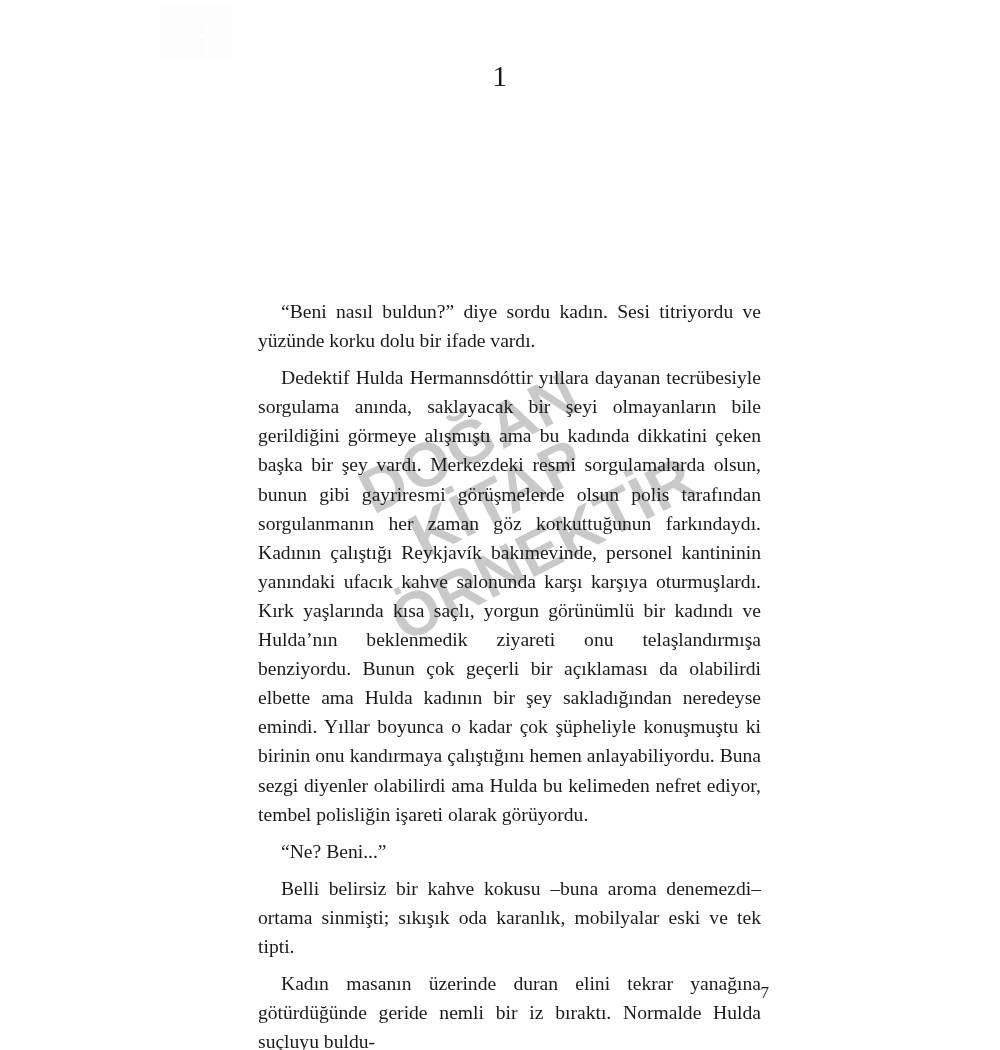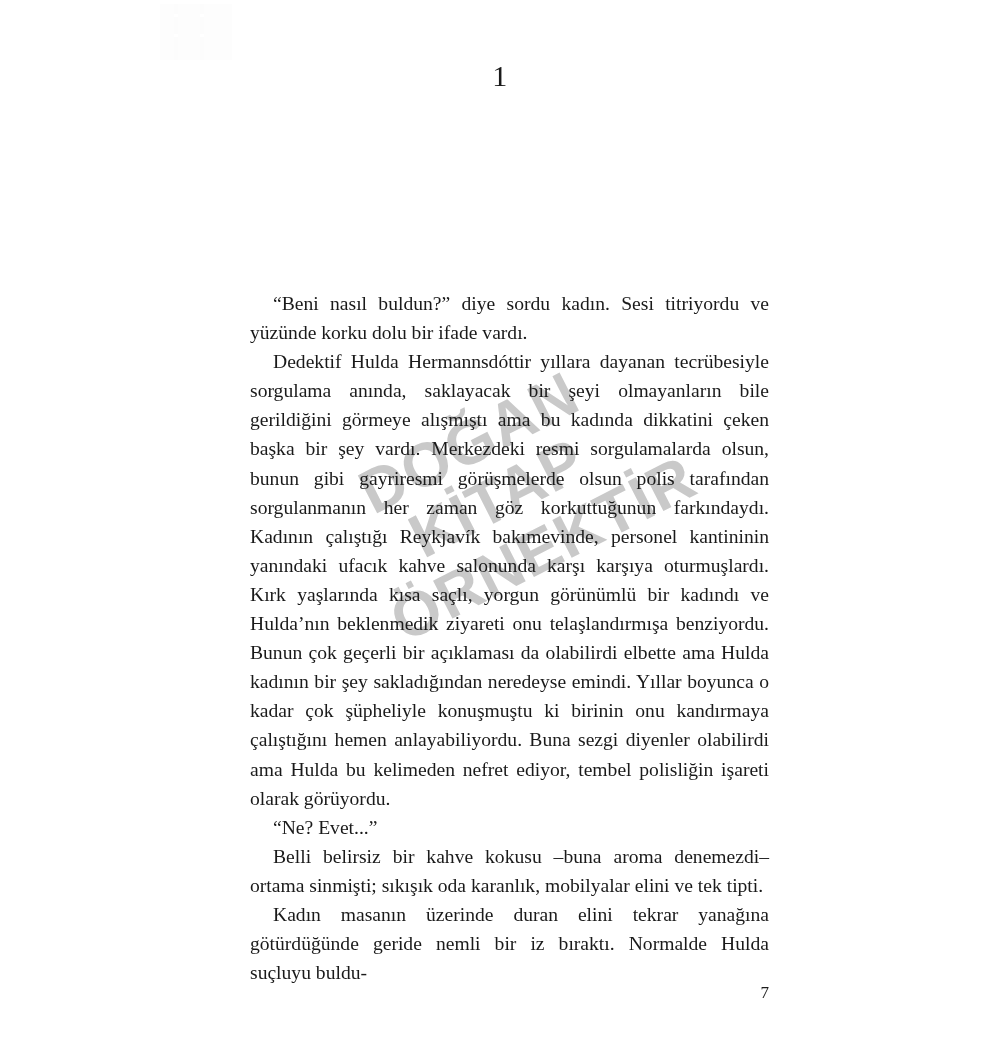--- a/index.html
+++ b/index.html
@@ -81,21 +81,21 @@
     left: 250px;
     top: 289px;
     width: 519px;
     font-size: 19.6px;
     line-height: 29.1px;
     text-align: justify;
     text-justify: inter-word;
     hyphens: none;
   }
   #text-column p {
-    margin: 0;
+    margin: 8px;
     text-indent: 23px;
   }
 
   
   #page-number {
     position: absolute;
     left: 250px;
     top: 982px;
     width: 519px;
     text-align: right;
@@ -113,20 +113,20 @@
   <div id="chapter-number">1</div>
 
   <div id="watermark">
     <span class="wm-line1">DOĞAN KİTAP</span>
     <span class="wm-line2">ÖRNEKTİR</span>
   </div>
 
   <div id="text-column">
     <p>“Beni nasıl buldun?” diye sordu kadın. Sesi titriyordu ve yüzünde korku dolu bir ifade vardı.</p>
     <p>Dedektif Hulda Hermannsdóttir yıllara dayanan tecrübesiyle sorgulama anında, saklayacak bir şeyi olmayanların bile gerildiğini görmeye alışmıştı ama bu kadında dikkatini çeken başka bir şey vardı. Merkezdeki resmi sorgulamalarda olsun, bunun gibi gayriresmi görüşmelerde olsun polis tarafından sorgulanmanın her zaman göz korkuttuğunun farkındaydı. Kadının çalıştığı Reykjavík bakımevinde, personel kantininin yanındaki ufacık kahve salonunda karşı karşıya oturmuşlardı. Kırk yaşlarında kısa saçlı, yorgun görünümlü bir kadındı ve Hulda’nın beklenmedik ziyareti onu telaşlandırmışa benziyordu. Bunun çok geçerli bir açıklaması da olabilirdi elbette ama Hulda kadının bir şey sakladığından neredeyse emindi. Yıllar boyunca o kadar çok şüpheliyle konuşmuştu ki birinin onu kandırmaya çalıştığını hemen anlayabiliyordu. Buna sezgi diyenler olabilirdi ama Hulda bu kelimeden nefret ediyor, tembel polisliğin işareti olarak görüyordu.</p>
-    <p>“Ne? Evet...”</p>
-    <p>Belli belirsiz bir kahve kokusu –buna aroma denemezdi– ortama sinmişti; sıkışık oda karanlık, mobilyalar elini ve tek tipti.</p>
+    <p>“Ne? Beni...”</p>
+    <p>Belli belirsiz bir kahve kokusu –buna aroma denemezdi– ortama sinmişti; sıkışık oda karanlık, mobilyalar eski ve tek tipti.</p>
     <p>Kadın masanın üzerinde duran elini tekrar yanağına götürdüğünde geride nemli bir iz bıraktı. Normalde Hulda suçluyu buldu-</p>
   </div>
 
   <div id="page-number">7</div>
 
 </div>
 
 </body></html>

